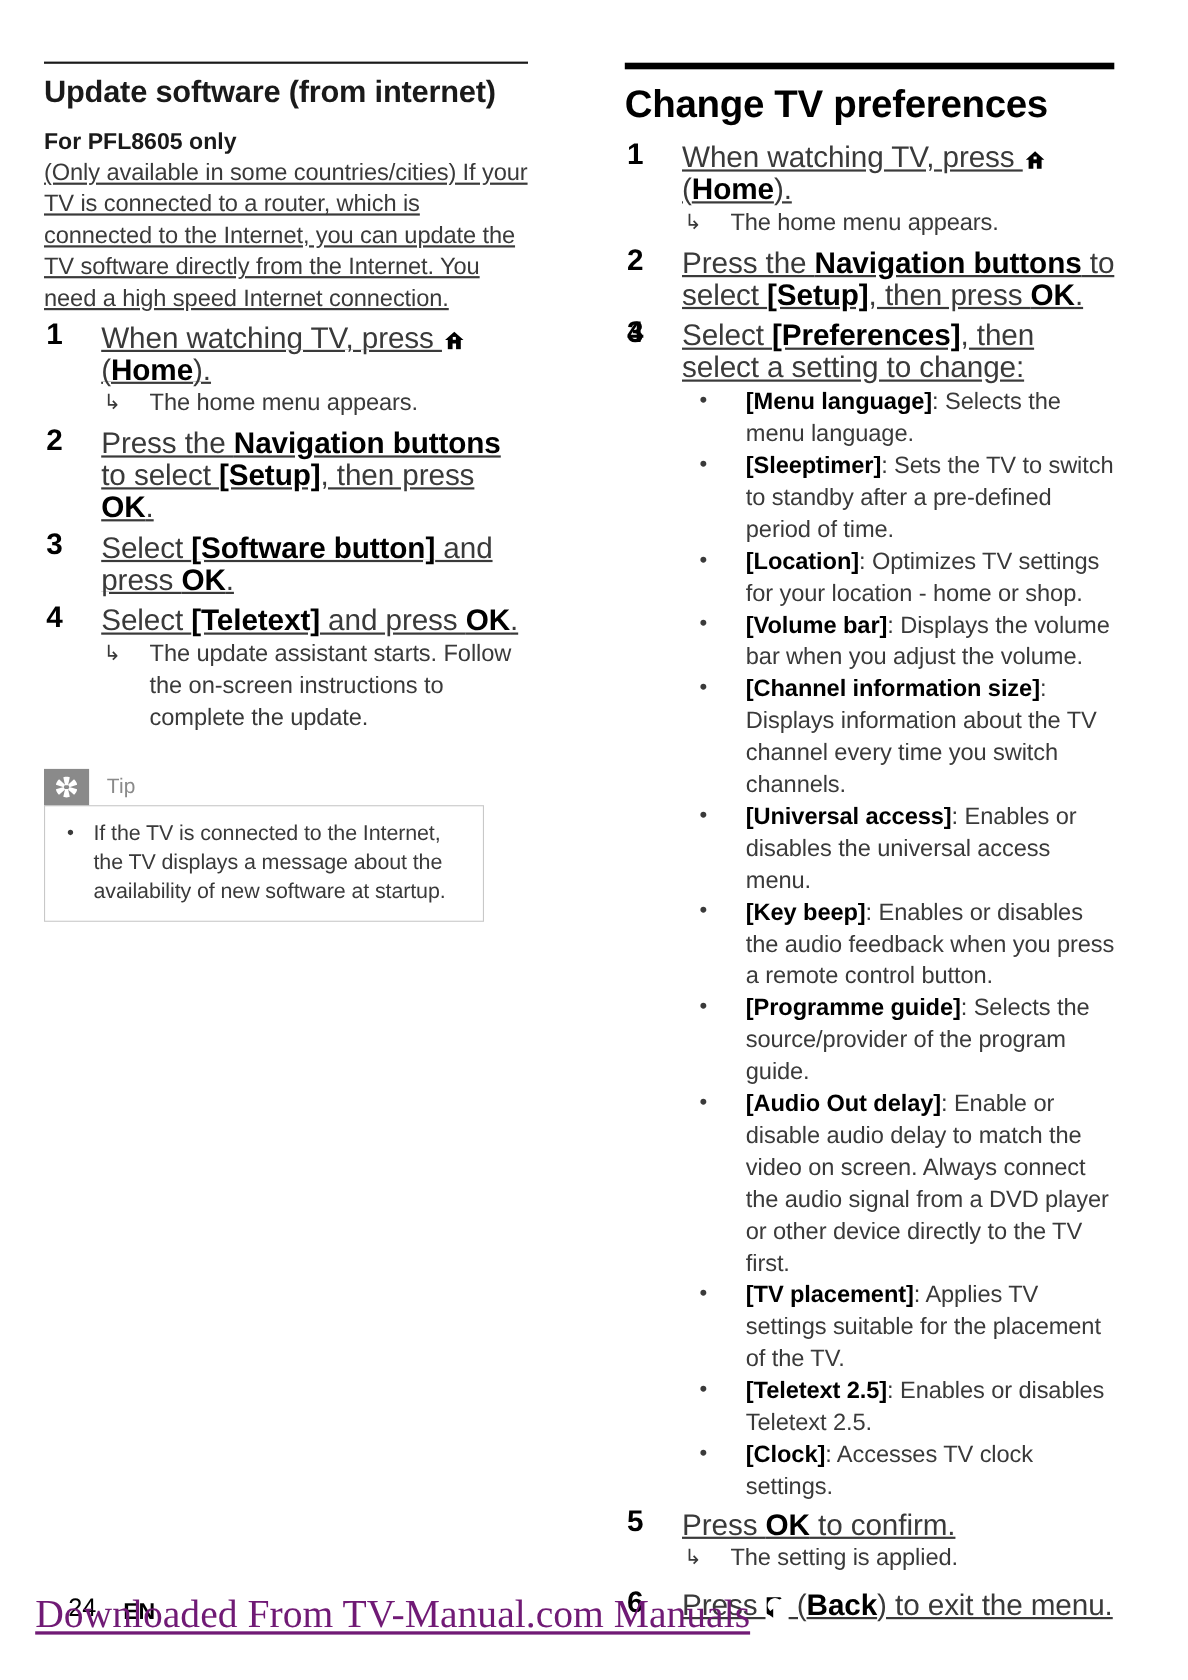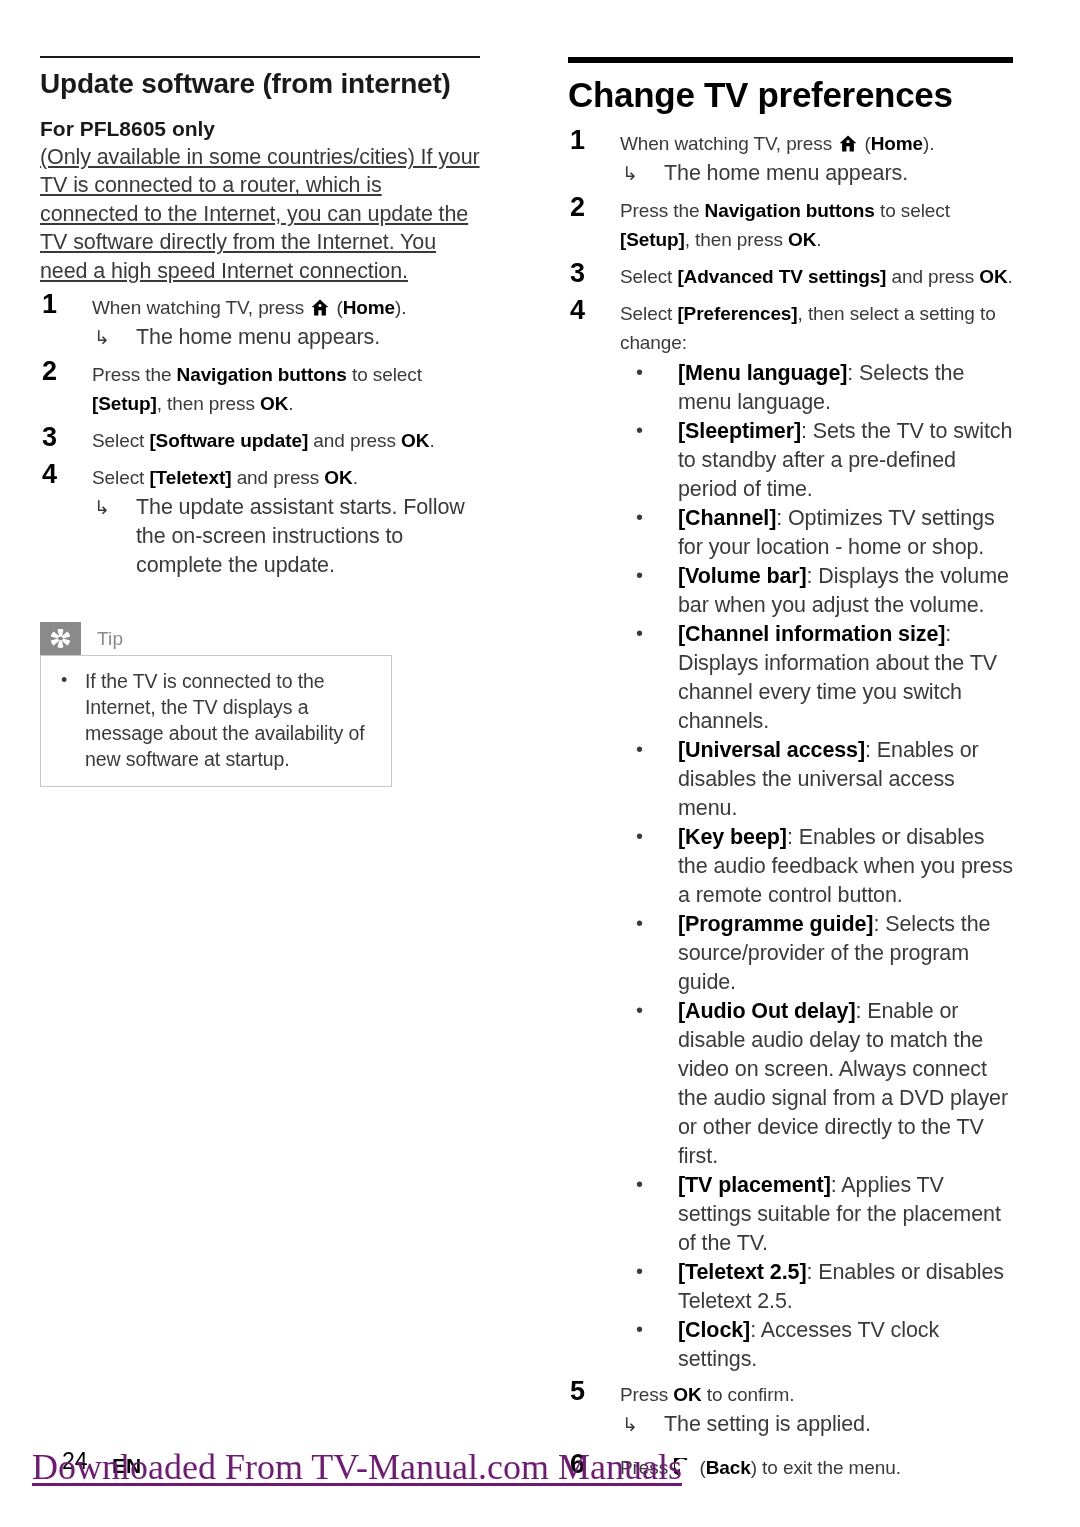--- a/index.html
+++ b/index.html
@@ -91,24 +91,25 @@
   }
   ol.steps > li .num {
     position: absolute;
     left: 2px;
     top: -4px;
     font-size: 27px;
     font-weight: bold;
     color: #000000;
   }
   .step-text {
-    font-size: 19px;
+    font-size: 27px;
     line-height: 29px;
     color: #3a3a3a;
     letter-spacing: -0.1px;
+    text-decoration: underline;
   }
 
   
   .result {
     position: relative;
     padding-left: 44px;
     font-size: 21.5px;
     line-height: 29px;
     color: #3a3a3a;
     margin-top: 1px;
@@ -143,22 +144,22 @@
     top: -1px;
     font-size: 20px;
     color: #3a3a3a;
   }
 
   
   .b { font-weight: bold; color: #000000; }
 
   
   .tip-wrap {
-    margin-top: 42px;
-    width: 352px;
+    margin-top: 32px;
+    width: 400px;
   }
   .tip-head {
     display: flex;
     align-items: center;
     height: 33px;
   }
   .tip-icon {
     width: 41px;
     height: 33px;
     background: #8a8a8a;
@@ -279,21 +280,21 @@
         <div class="result"><span class="arrow">↳</span><span>The home menu appears.</span></div>
       </li>
 
       <li>
         <span class="num">2</span>
         <div class="step-text"><span>Press the </span><span class="b">Navigation buttons</span><span> to select </span><span class="b">[Setup]</span><span>, then press </span><span class="b">OK</span><span>.</span></div>
       </li>
 
       <li>
         <span class="num">3</span>
-        <div class="step-text"><span>Select </span><span class="b">[Software update]</span><span> and press </span><span class="b">OK</span><span>.</span></div>
+        <div class="step-text"><span>Select </span><span class="b">[Software button]</span><span> and press </span><span class="b">OK</span><span>.</span></div>
       </li>
 
       <li>
         <span class="num">4</span>
         <div class="step-text"><span>Select </span><span class="b">[Teletext]</span><span> and press </span><span class="b">OK</span><span>.</span></div>
         <div class="result"><span class="arrow">↳</span><span>The update assistant starts. Follow the on-screen instructions to complete the update.</span></div>
       </li>
 
     </ol>
 
@@ -339,31 +340,30 @@
         <div class="result"><span class="arrow">↳</span><span>The home menu appears.</span></div>
       </li>
 
       <li>
         <span class="num">2</span>
         <div class="step-text"><span>Press the </span><span class="b">Navigation buttons</span><span> to select </span><span class="b">[Setup]</span><span>, then press </span><span class="b">OK</span><span>.</span></div>
       </li>
 
       <li>
         <span class="num">3</span>
-        <div class="step-text"><span>Select </span><span class="b">[Advanced TV settings]</span><span> and press </span><span class="b">OK</span><span>.</span></div>
       </li>
 
       <li>
         <span class="num">4</span>
         <div class="step-text"><span>Select </span><span class="b">[Preferences]</span><span>, then select a setting to change:</span></div>
 
         <ul class="bullets">
           <li><span class="dot">•</span><span class="b">[Menu language]</span><span>: Selects the menu language.</span></li>
           <li><span class="dot">•</span><span class="b">[Sleeptimer]</span><span>: Sets the TV to switch to standby after a pre-defined period of time.</span></li>
-          <li><span class="dot">•</span><span class="b">[Channel]</span><span>: Optimizes TV settings for your location - home or shop.</span></li>
+          <li><span class="dot">•</span><span class="b">[Location]</span><span>: Optimizes TV settings for your location - home or shop.</span></li>
           <li><span class="dot">•</span><span class="b">[Volume bar]</span><span>: Displays the volume bar when you adjust the volume.</span></li>
           <li><span class="dot">•</span><span class="b">[Channel information size]</span><span>: Displays information about the TV channel every time you switch channels.</span></li>
           <li><span class="dot">•</span><span class="b">[Universal access]</span><span>: Enables or disables the universal access menu.</span></li>
           <li><span class="dot">•</span><span class="b">[Key beep]</span><span>: Enables or disables the audio feedback when you press a remote control button.</span></li>
           <li><span class="dot">•</span><span class="b">[Programme guide]</span><span>: Selects the source/provider of the program guide.</span></li>
           <li><span class="dot">•</span><span class="b">[Audio Out delay]</span><span>: Enable or disable audio delay to match the video on screen. Always connect the audio signal from a DVD player or other device directly to the TV first.</span></li>
           <li><span class="dot">•</span><span class="b">[TV placement]</span><span>: Applies TV settings suitable for the placement of the TV.</span></li>
           <li><span class="dot">•</span><span class="b">[Teletext 2.5]</span><span>: Enables or disables Teletext 2.5.</span></li>
           <li><span class="dot">•</span><span class="b">[Clock]</span><span>: Accesses TV clock settings.</span></li>
         </ul>

